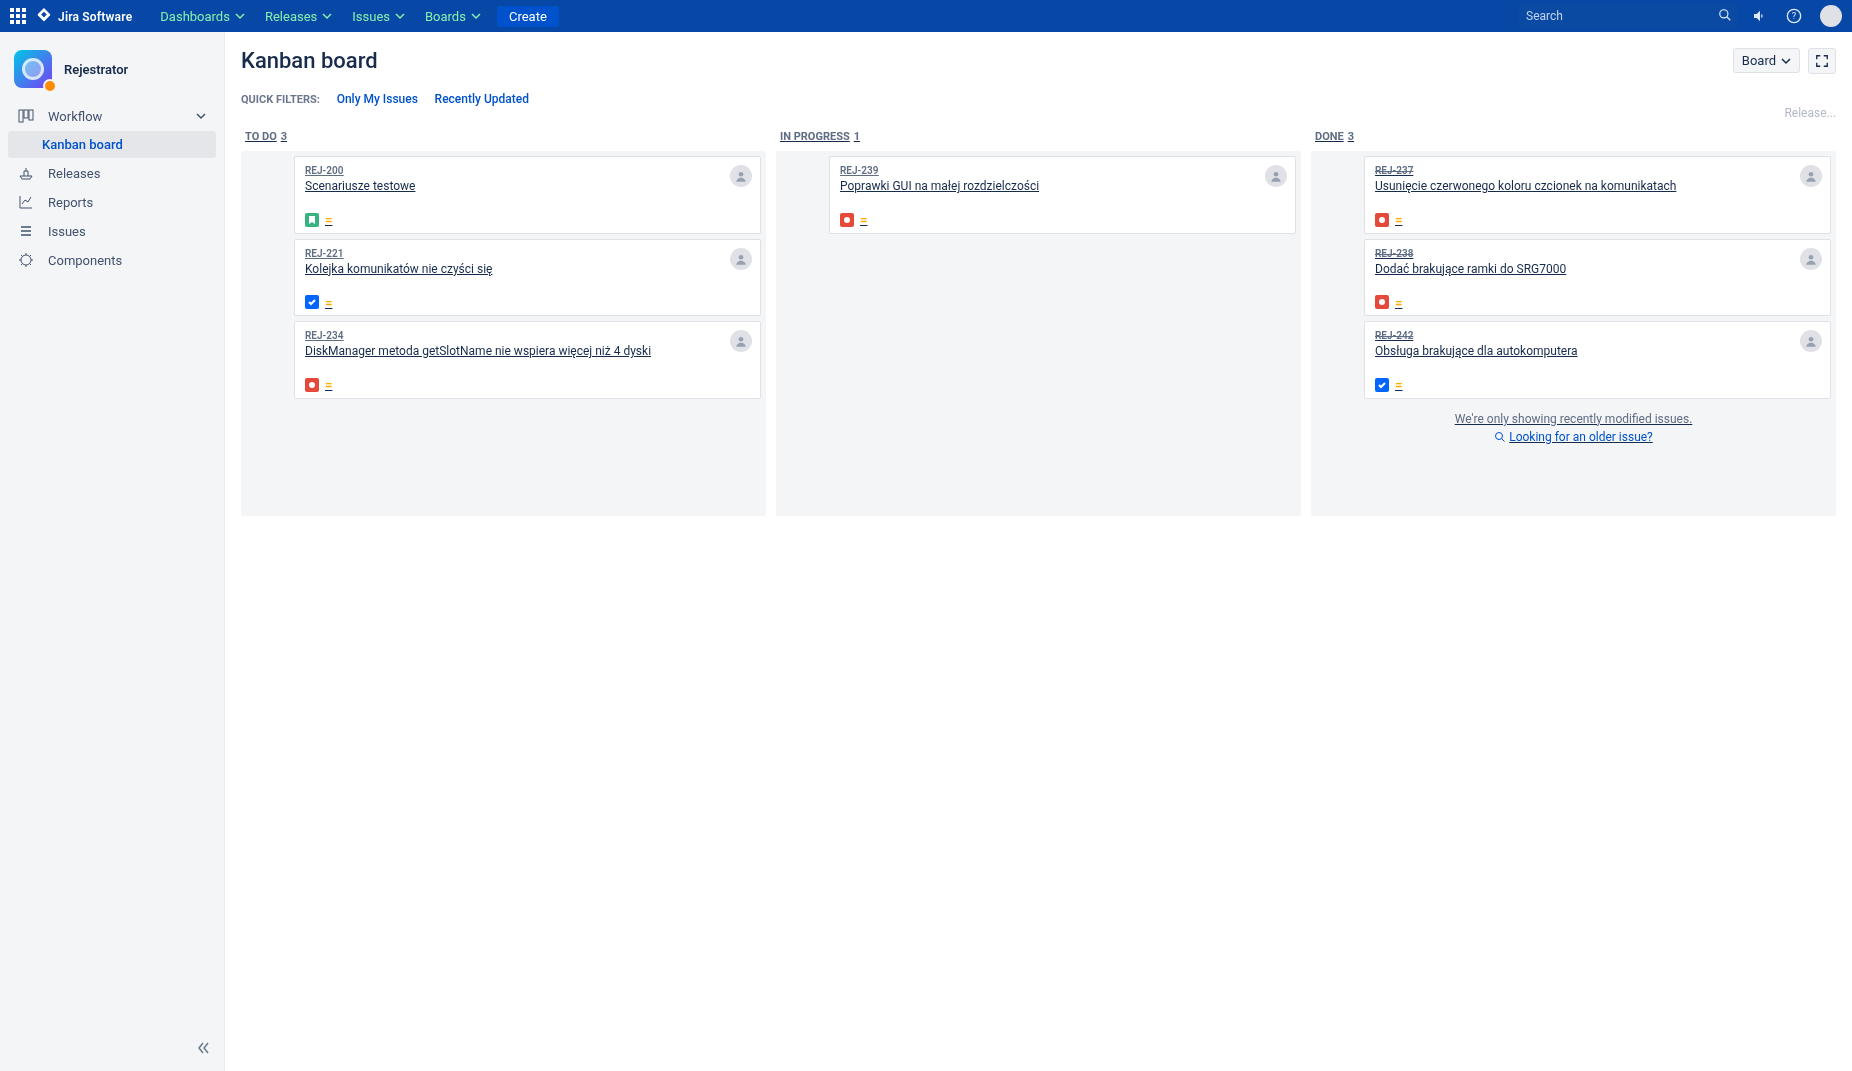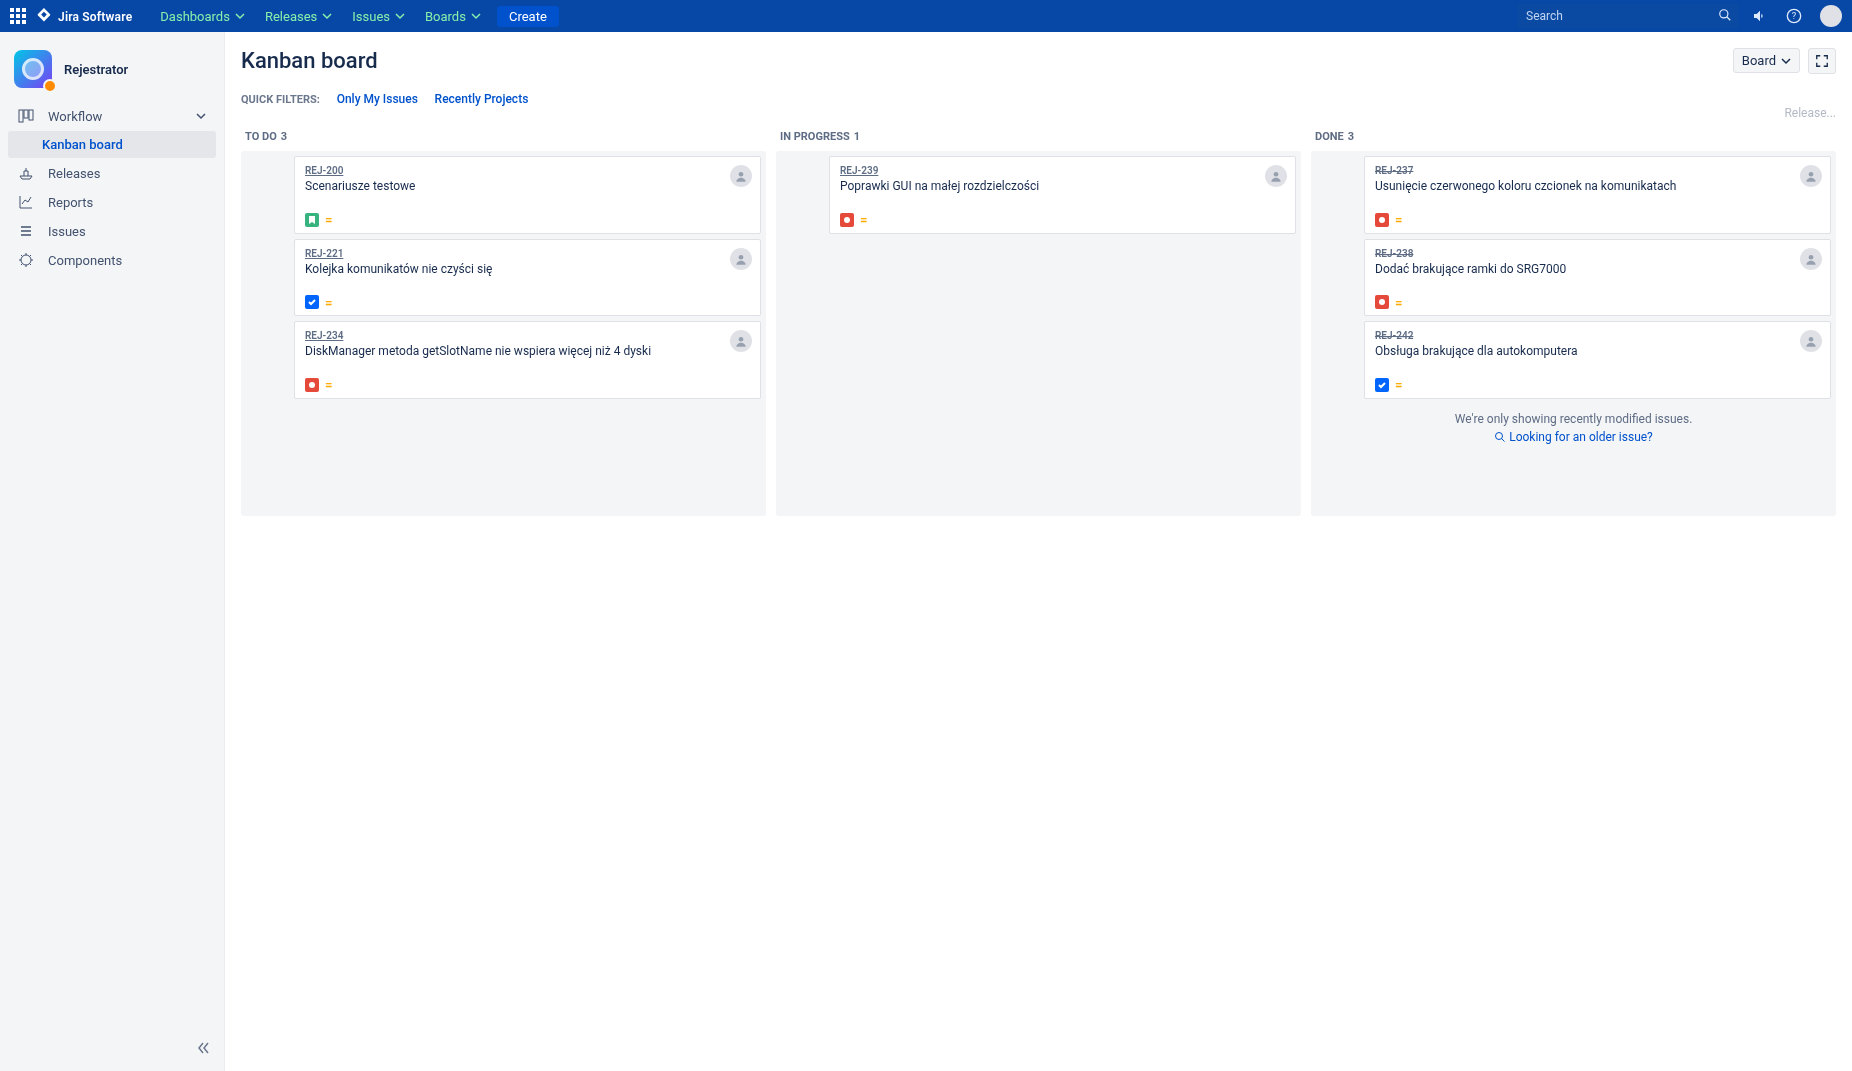--- a/index.html
+++ b/index.html
@@ -37,21 +37,21 @@
     .board-header{display:flex;align-items:flex-start;}
     .board-title{font-size:22px;font-weight:500;color:#172b4d;}
     .board-header-right{margin-left:auto;display:flex;align-items:flex-start;}
     .btn-board{background:#f4f5f7;border:1px solid #dfe1e6;border-radius:3px;padding:4px 8px;font-size:13px;display:flex;align-items:center;cursor:pointer;}
     .btn-board .chev{margin-left:5px;}
     .btn-full{background:#f4f5f7;border:1px solid #dfe1e6;border-radius:3px;width:28px;height:26px;margin-left:8px;display:flex;align-items:center;justify-content:center;cursor:pointer;}
     .filters{margin-top:18px;font-size:11px;color:#6b778c;font-weight:700;letter-spacing:0;}
     .filters a{font-size:12px;font-weight:500;color:#0052cc;margin-left:14px;text-decoration:none;cursor:pointer;}
     .board{display:flex;margin-top:18px;position:relative;}
     .release{position:absolute;right:0;top:-18px;font-size:12px;color:#b3bac5;}
-    .column{flex:1;margin-right:10px;min-width:0;}
+    .column{flex:1;margin-right:10px;min-width:0;text-decoration:underline;}
     .column:last-child{margin-right:0;}
     .col-header{font-size:11px;font-weight:700;color:#5e6c84;padding:6px 2px 8px 4px;}
     .col-body{background:#f4f5f7;border-radius:3px;padding:5px;min-height:365px;}
     .card{background:#fff;border:1px solid #dfe1e6;border-radius:2px;padding:8px 10px 6px 10px;margin-bottom:5px;position:relative;cursor:pointer;margin-left:48px;}
     .card-key{font-size:10px;color:#5e6c84;font-weight:600;text-decoration:underline;}
     .card-title{font-size:12px;color:#172b4d;margin-top:3px;line-height:1.3;}
     .card-footer{display:flex;align-items:center;margin-top:18px;}
     .type-icon{width:14px;height:14px;border-radius:2px;display:flex;align-items:center;justify-content:center;margin-right:6px;}
     .type-story{background:#36b37e;}
     .type-bug{background:#e5493a;}
@@ -206,21 +206,21 @@
         <div class="btn-full">
             <svg width="14" height="14" viewBox="0 0 16 16">
               <path d="M2 6V2h4M10 2h4v4M14 10v4h-4M6 14H2v-4" fill="none" stroke="currentColor" stroke-width="1.5"></path>
             </svg>
           </div>
       </div>
     </div>
     <div class="filters">
       <span>QUICK FILTERS:</span>
       <a>Only My Issues</a>
-      <a>Recently Projects</a>
+      <a>Recently Updated</a>
     </div>
 
     <div class="board">
       <div class="release">Release...</div>
 
       <div class="column">
         <div class="col-header"><span>TO DO</span><span class="count">3</span></div>
         <div class="col-body">
           <div class="card">
             <div class="card-avatar">

